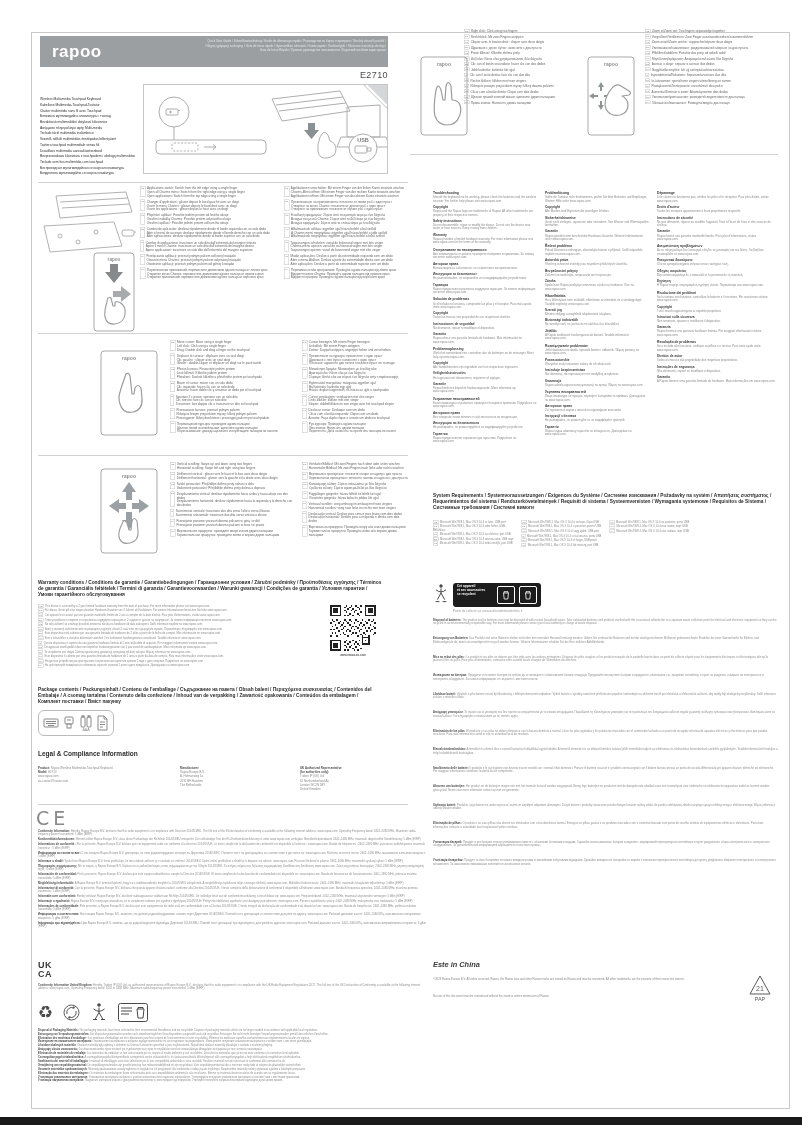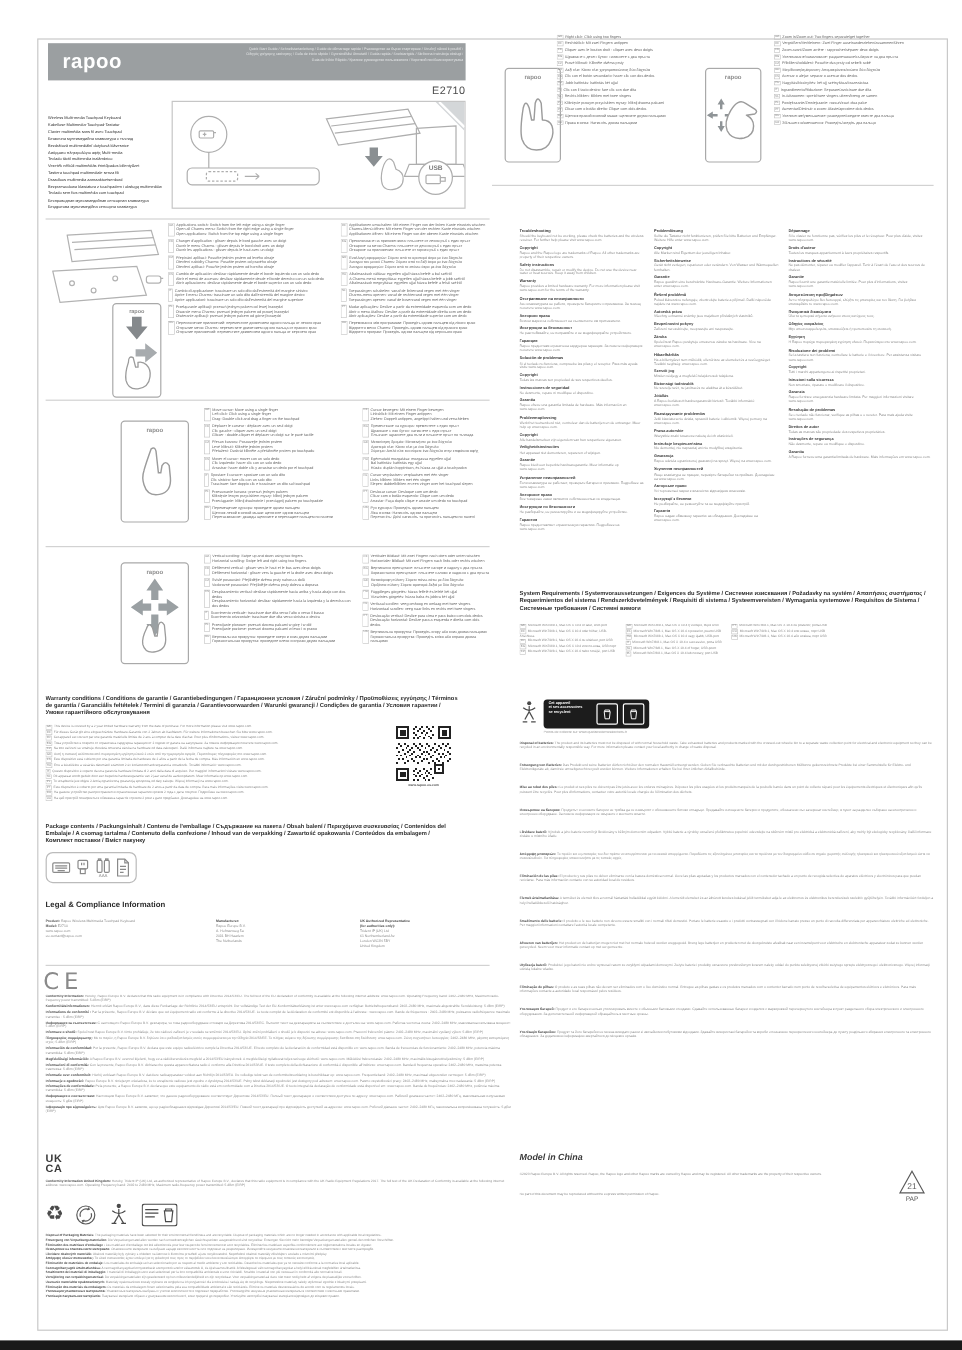--- a/index.html
+++ b/index.html
@@ -1129,21 +1129,21 @@
     <div class="para weee-para"><span class="lead">Utylizacja baterii:</span> <span>Produktu i jego baterii nie wolno wyrzucać razem ze zwykłymi odpadami domowymi. Zużyte baterie i produkty oznaczone przekreślonym koszem należy oddać do punktu selektywnej zbiórki zużytego sprzętu elektrycznego i elektronicznego. Więcej informacji udzielą lokalne władze.</span></div>
 
     <div class="para weee-para"><span class="lead">Eliminação de pilhas:</span> <span>O produto e as suas pilhas não devem ser eliminados com o lixo doméstico normal. Entregue as pilhas gastas e os produtos marcados com o contentor barrado num ponto de recolha seletiva de equipamentos elétricos e eletrónicos. Para mais informações contacte a autoridade local responsável pelos resíduos.</span></div>
 
     <div class="para weee-para"><span class="lead">Утилизация батарей:</span> <span>Продукт и его батареи нельзя утилизировать вместе с обычными бытовыми отходами. Сдавайте использованные батареи и изделия с маркировкой перечеркнутого контейнера в пункт раздельного сбора электрического и электронного оборудования. За дополнительной информацией обращайтесь в местные органы.</span></div>
 
     <div class="para weee-para"><span class="lead">Утилізація батарейок:</span> <span>Продукт та його батарейки не можна викидати разом зі звичайними побутовими відходами. Здавайте використані батарейки та вироби з позначкою перекресленого контейнера до пункту роздільного збирання електричного та електронного обладнання. За додатковою інформацією звертайтеся до місцевих органів.</span></div>
   </div>
 </div>
 
-<div class="abs madein" style="left:433px;top:960px">Model in China</div>
+<div class="abs madein" style="left:433px;top:960px">Este in China</div>
 <div class="abs" style="left:433px;top:977px;width:330px;height:14px;overflow:hidden">
   <div class="s50" style="font-size:5.6px;line-height:6.8px;color:#8a8a8a">©2023 Rapoo Europe B.V. All rights reserved. Rapoo, the Rapoo logo and other Rapoo marks are owned by Rapoo and may be registered. All other trademarks are the property of their respective owners.</div>
 </div>
 <div class="abs" style="left:433px;top:994px;width:330px;height:8px;overflow:hidden">
   <div class="s50" style="font-size:5.6px;color:#8a8a8a">No part of this document may be reproduced without the express written permission of Rapoo.</div>
 </div>
 
 <svg class="abs" style="left:748px;top:974px" width="24" height="30" viewBox="0 0 24 30">
   <path d="M12 2 L22 20 H2 Z" fill="none" stroke="#5a5a5a"></path>
   <text x="12" y="17" text-anchor="middle" font-size="7" fill="#5a5a5a">21</text>

